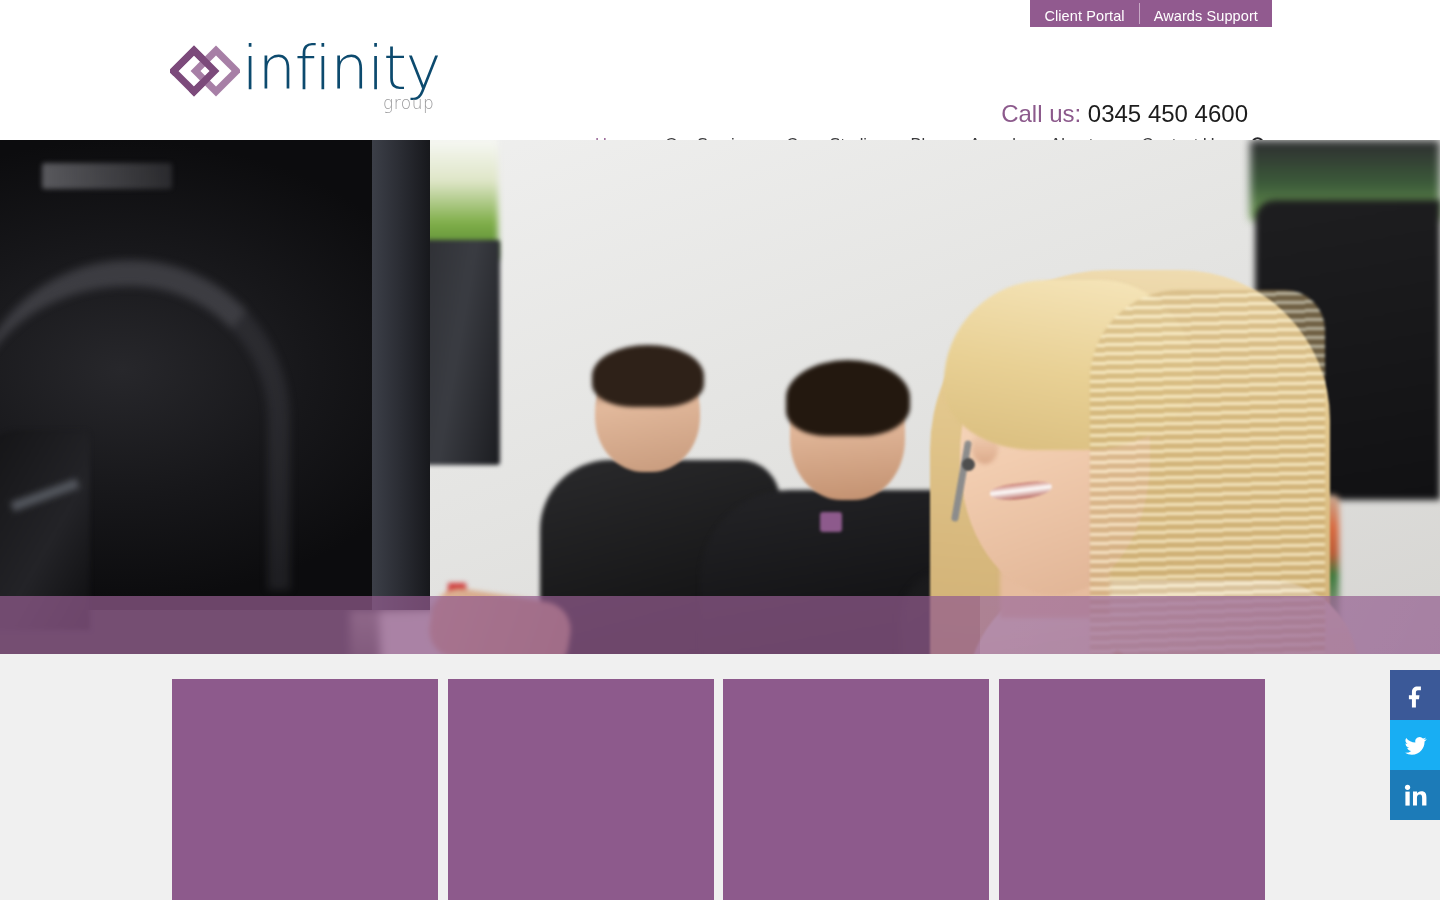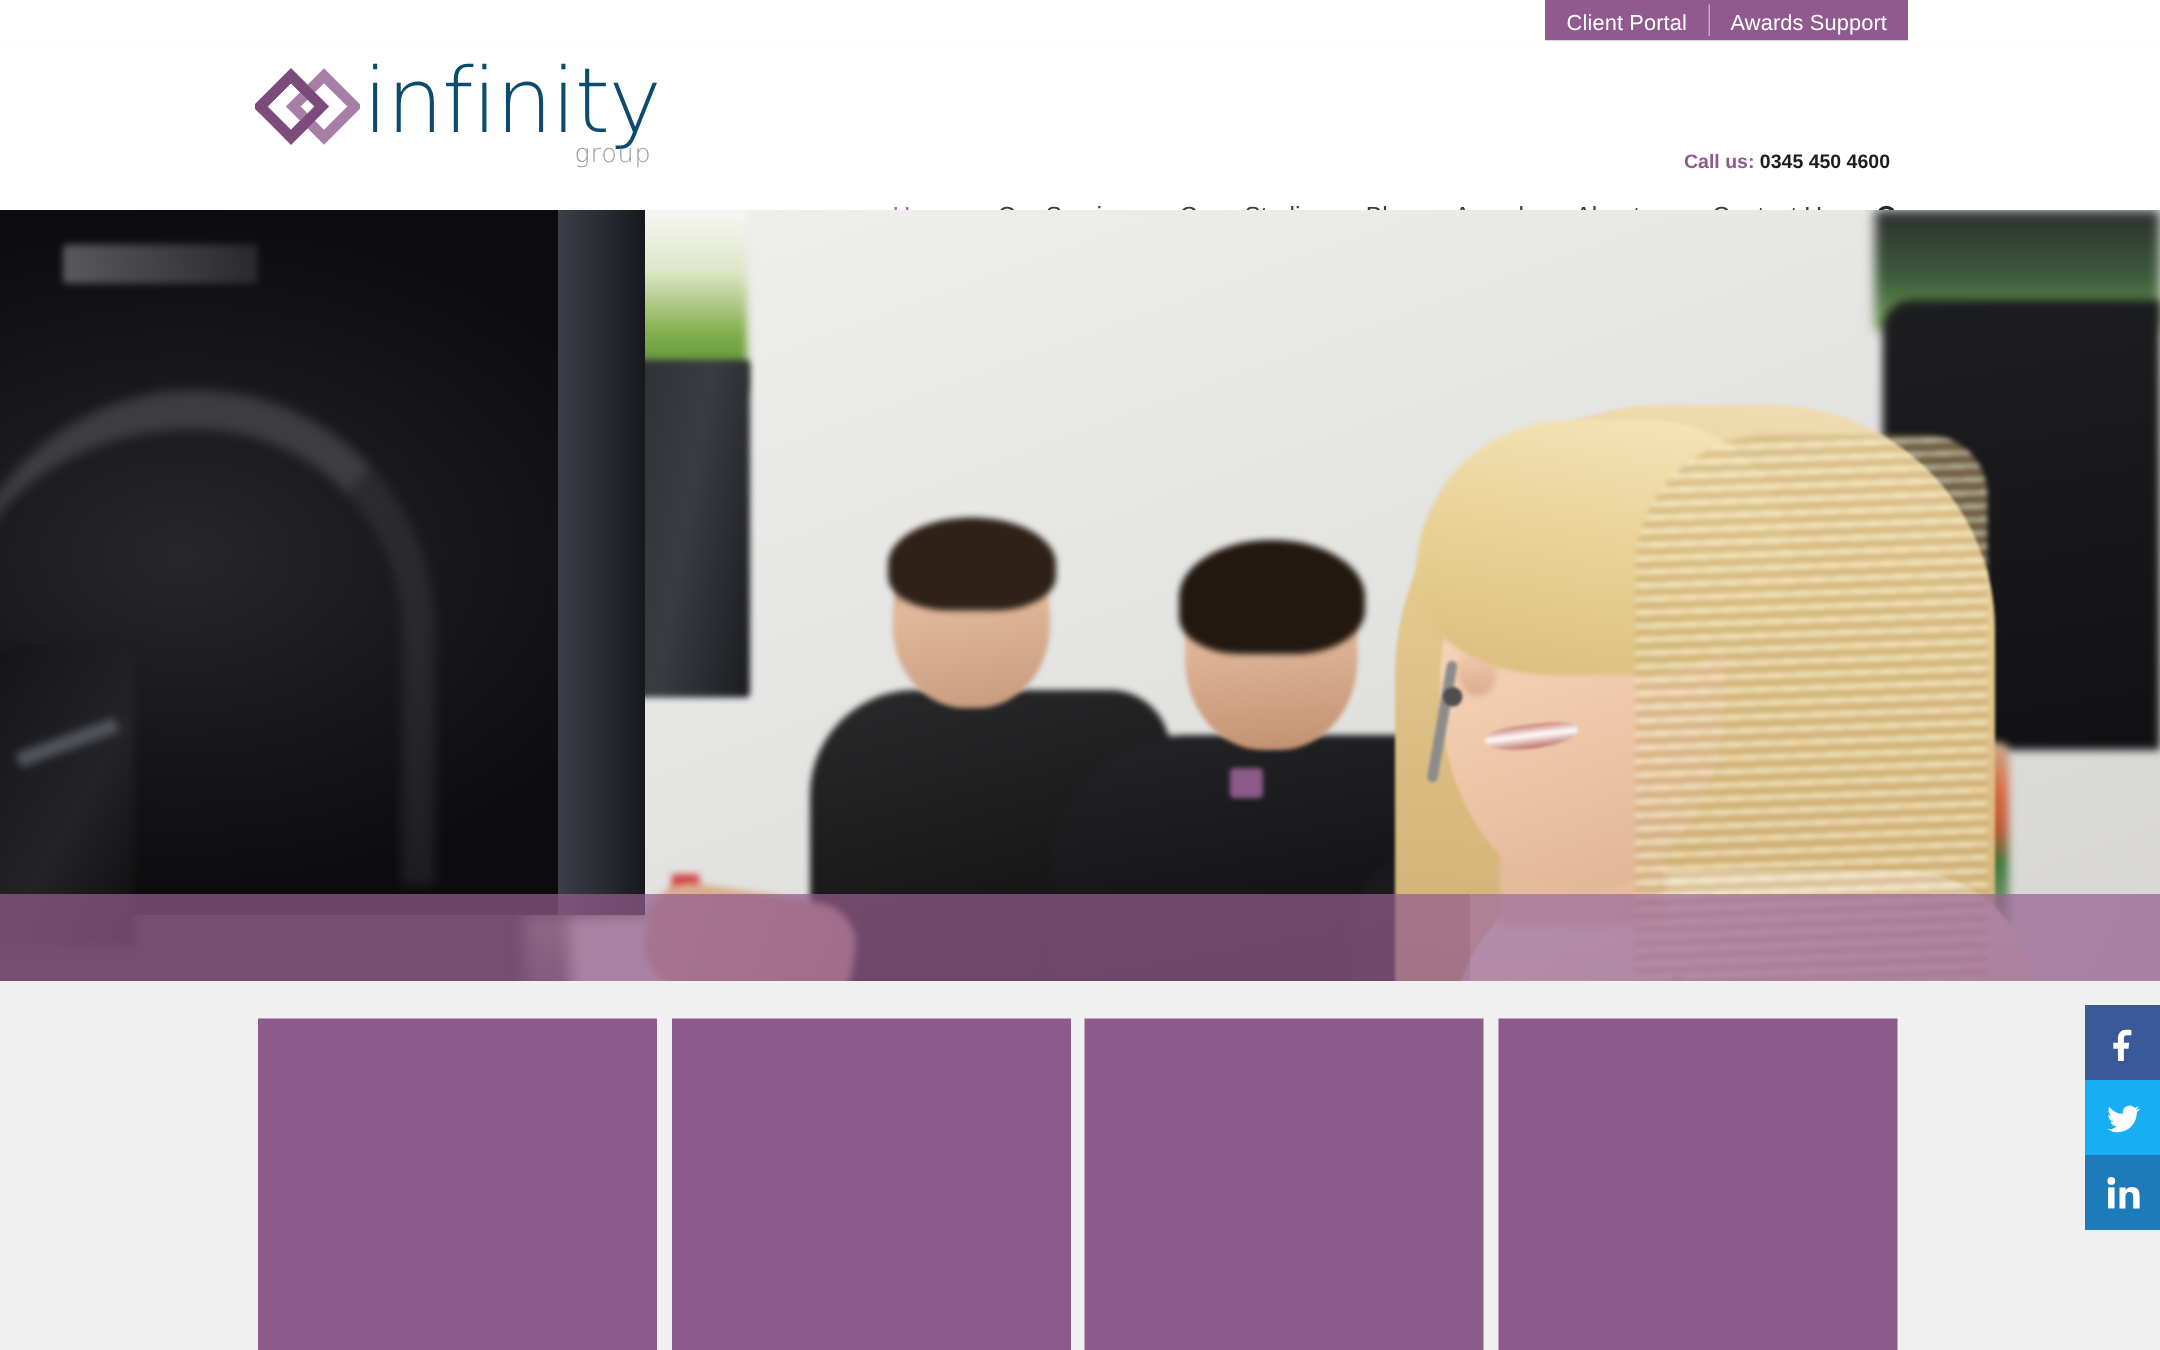--- a/index.html
+++ b/index.html
@@ -82,23 +82,23 @@
     font-size: 17px;
     color: #9a9a9c;
     font-weight: 300;
     letter-spacing: .5px;
     font-family: "DejaVu Sans", sans-serif;
   }
 
   .callus {
     position: absolute;
     top: 73px;
-    right: 180px;
-    font-size: 13px;
-    font-weight: bold;
+    right: 192px;
+    font-size: 24px;
+    font-weight: normal;
     white-space: nowrap;
   }
   .callus-label { color: #8c5a8c; }
   .callus-number { color: #1c1c1c; }
 
   
   .nav {
     position: absolute;
     top: 108px;
     right: 168px;

